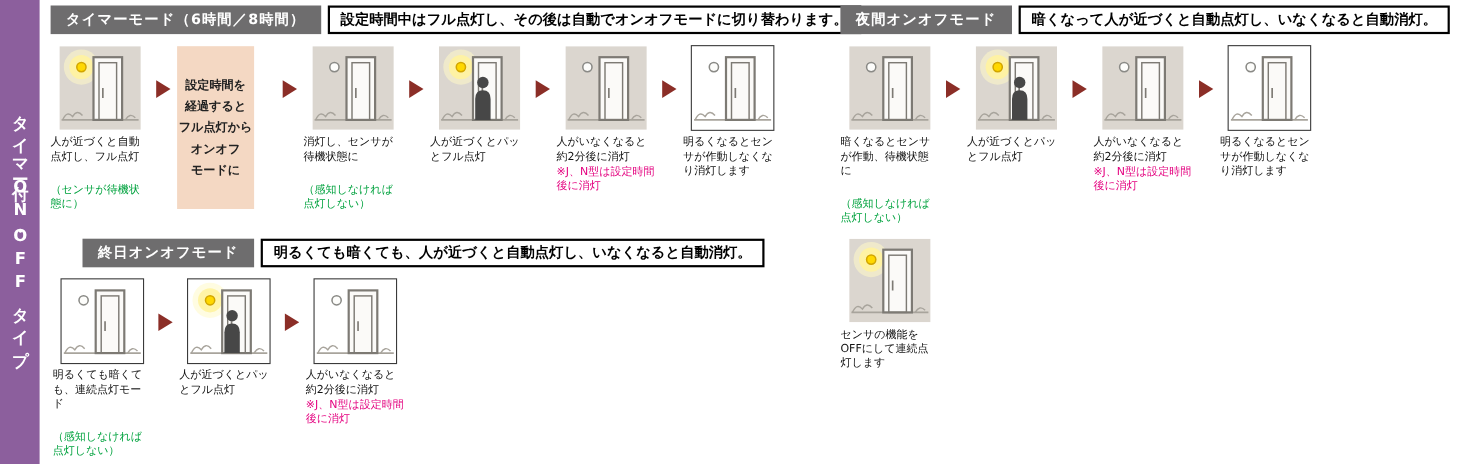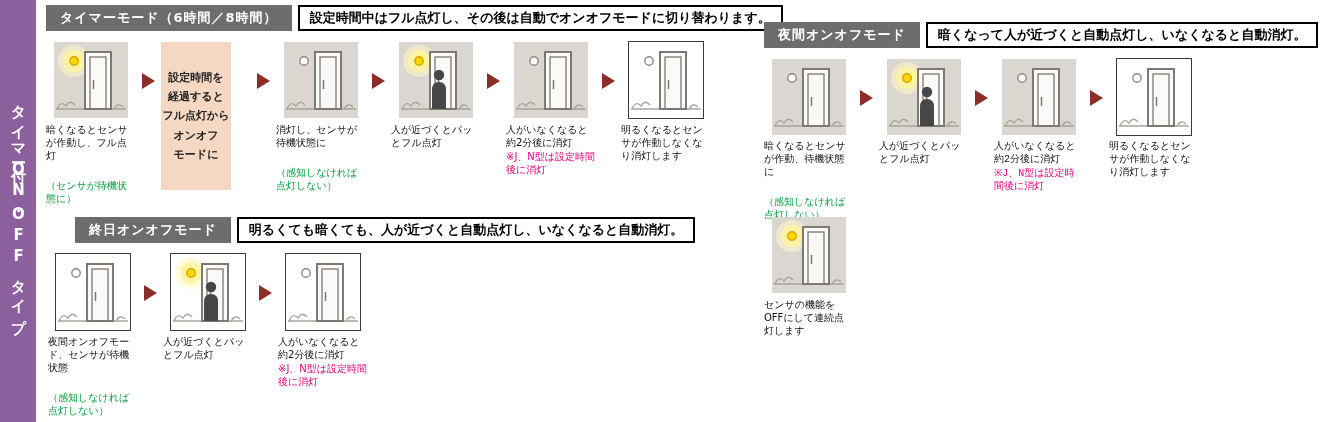--- a/index.html
+++ b/index.html
@@ -15,21 +15,21 @@
   body{font-family:"DejaVu Sans","Liberation Sans",sans-serif;background:#fff;}
   .page{position:relative;width:1340px;height:422px;background:#fff;overflow:hidden;}
 
   .sidebar{position:absolute;left:0;top:0;width:36px;height:422px;
     background:var(--sidebar-purple);display:flex;align-items:center;justify-content:center;}
   .sidebar-label{writing-mode:vertical-rl;text-orientation:upright;color:#fff;
     font-weight:bold;font-size:15px;letter-spacing:3px;}
 
   .section{position:absolute;}
   .sec-timer{left:46px;top:5px;}
-  .sec-night{left:764px;top:22px;font-family:Liberation Mono, monospace;}
+  .sec-night{left:764px;top:5px;}
   .sec-allday{left:48px;top:217px;}
   .sec-cont{left:764px;top:217px;}
 
   .header-row{display:flex;align-items:stretch;gap:6px;margin-bottom:11px;text-align:right;}
   .sec-allday .header-row{margin-left:27px;}
   .mode-header{background:var(--header-gray);color:#fff;font-weight:bold;font-size:13px;
     padding:3px 14px;letter-spacing:1px;white-space:nowrap;display:flex;align-items:center;}
   .mode-desc{border:2px solid #000;background:#fff;font-weight:bold;font-size:13px;
     padding:2px 10px;white-space:nowrap;display:flex;align-items:center;}
 
@@ -86,21 +86,21 @@
     <path d="M60 67 q4 -7 9 -2" stroke="#a8a49c" stroke-width="1.3" fill="none"></path>
     <rect x="31" y="10" width="26" height="57" fill="#fbfaf8" stroke="#7d7a74" stroke-width="2"></rect>
     <rect x="36" y="15" width="16" height="52" fill="none" stroke="#7d7a74" stroke-width="1.3"></rect>
     <line x1="39.5" y1="38" x2="39.5" y2="47" stroke="#7d7a74" stroke-width="1.5"></line>
     <circle class="s-lamp" cx="20" cy="19" r="4.2"></circle>
     <g class="s-person" fill="#474747">
       <circle cx="40" cy="33" r="5.2"></circle>
       <path d="M33 67 L33 48 Q33 40 40 40 Q47 40 47 48 L47 67 Z"></path>
     </g>
   </svg></div>
-        <div class="caption">暗くなるとセンサが作動し、フル点灯</div>
+        <div class="caption">人が近づくと自動点灯し、フル点灯</div>
         <div class="note-green">（センサが待機状態に）</div>
       </div>
       <div class="arrow"></div>
       <div class="beige-step">
         <div class="beige-box">設定時間を
 経過すると
 フル点灯から
 オンオフ
 モードに</div>
       </div>
@@ -295,21 +295,21 @@
     <path d="M60 67 q4 -7 9 -2" stroke="#a8a49c" stroke-width="1.3" fill="none"></path>
     <rect x="31" y="10" width="26" height="57" fill="#fbfaf8" stroke="#7d7a74" stroke-width="2"></rect>
     <rect x="36" y="15" width="16" height="52" fill="none" stroke="#7d7a74" stroke-width="1.3"></rect>
     <line x1="39.5" y1="38" x2="39.5" y2="47" stroke="#7d7a74" stroke-width="1.5"></line>
     <circle class="s-lamp" cx="20" cy="19" r="4.2"></circle>
     <g class="s-person" fill="#474747">
       <circle cx="40" cy="33" r="5.2"></circle>
       <path d="M33 67 L33 48 Q33 40 40 40 Q47 40 47 48 L47 67 Z"></path>
     </g>
   </svg></div>
-        <div class="caption">夜間オンオフモード、センサが待機状態</div>
+        <div class="caption">明るくても暗くても、連続点灯モード</div>
         <div class="note-green">（感知しなければ点灯しない）</div>
       </div>
       <div class="arrow"></div>
       <div class="step">
         <div class="scene scene-white"><svg viewBox="0 0 74 76" width="74" height="76" xmlns="http://www.w3.org/2000/svg" class="lit has-person">
     <rect class="s-bg" x="0" y="0" width="74" height="76"></rect>
     <circle class="s-glow-outer" cx="20" cy="19" r="16"></circle>
     <circle class="s-glow" cx="20" cy="19" r="11"></circle>
     <path d="M2 67 H72" stroke="#a8a49c" stroke-width="1.5" fill="none"></path>
     <path d="M3 67 q4 -9 9 -3 q4 -7 9 -1" stroke="#a8a49c" stroke-width="1.3" fill="none"></path>

